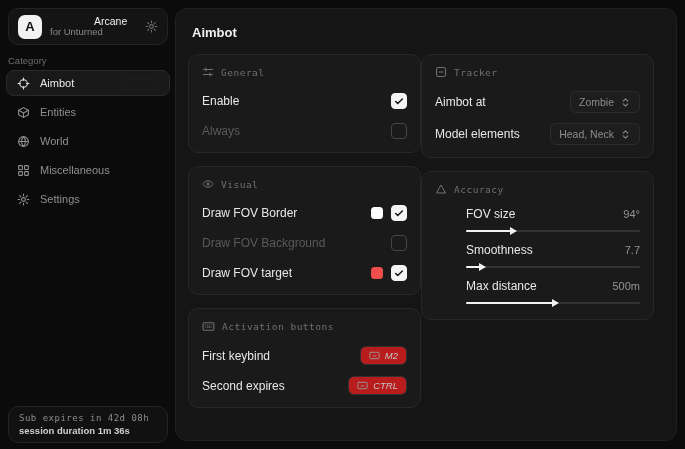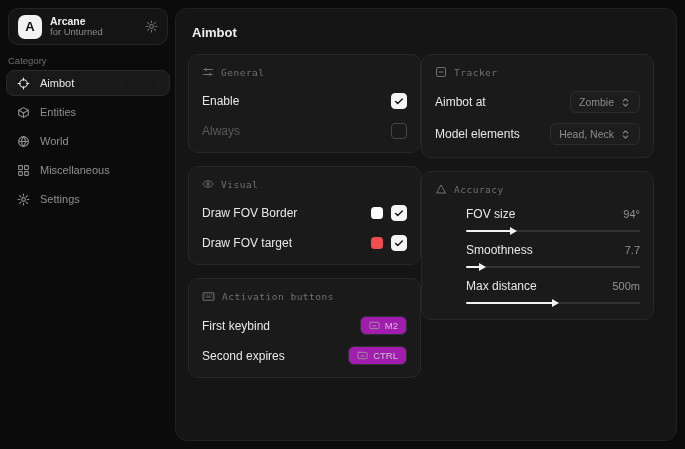--- a/index.html
+++ b/index.html
@@ -18,21 +18,21 @@
     position:absolute; left:8px; top:8px; width:160px; height:37px;
     background:#141414; border:1px solid #242424; border-radius:10px;
     display:flex; align-items:center; padding:0 9px; gap:8px;
   }
   .logo {
     width:24px; height:24px; border-radius:7px; background:#f2f2f2;
     color:#101010; font-weight:bold; font-size:13px;
     display:flex; align-items:center; justify-content:center; flex:0 0 auto;
   }
   .app-titles { flex:1; line-height:1.15; }
-  .app-name { font-size:10.5px; font-weight:bold; color:#f0f0f0; }
+  .app-name { font-size:10.5px; font-weight:normal; color:#f0f0f0;margin-left:44px; }
   .app-sub  { font-size:9.5px; color:#8a8a8a; }
   .app-gear { color:#6f6f6f; display:flex; }
 
   .category { position:absolute; left:8px; top:55px; font-size:9.5px; color:#6d6d6d; }
 
   .nav { position:absolute; left:6px; top:70px; width:164px; display:flex; flex-direction:column; gap:3px; }
   .nav-item {
     height:26px; display:flex; align-items:center; gap:10px;
     padding:0 10px; border-radius:8px; font-size:11px; color:#8f8f8f;
     border:1px solid transparent; position:relative; cursor:pointer;
@@ -83,22 +83,22 @@
     display:flex; align-items:center; justify-content:center; cursor:pointer; background:transparent;
   }
   .checkbox svg { display:none; }
   .checkbox.on { background:#f4f4f4; border-color:#f4f4f4; }
   .checkbox.on svg { display:block; }
 
   .swatch { width:12px; height:12px; border-radius:3.5px; cursor:pointer; }
 
   .keybtn {
     display:flex; align-items:center; gap:5px;
-    background:#a21caf; border:1px solid #303030; border-radius:6px;
-    padding:3px 8px; font-size:9.5px; color:#c6c6c6; cursor:pointer;
+    background:#b91c1c; border:1px solid #303030; border-radius:6px;
+    padding:3px 8px; font-size:9.5px; color:#c6c6c6; cursor:pointer;font-style:italic;
   }
   .keybtn .kicon { display:flex; color:#9a9a9a; }
 
   .dropbtn {
     display:flex; align-items:center; gap:6px;
     background:#1d1d1d; border:1px solid #2c2c2c; border-radius:6px;
     padding:4px 8px; font-size:10.5px; color:#8c8c8c; cursor:pointer;
   }
   .dropbtn .dicon { display:flex; color:#8c8c8c; }
   .tracker-row { min-height:24px; margin-top:8px; }
@@ -180,20 +180,24 @@
       <span class="nicon">
         <svg width="13" height="13" viewBox="0 0 24 24" fill="none" stroke="currentColor" stroke-width="2" stroke-linecap="round">
           <circle cx="12" cy="12" r="3.5"></circle>
             <path d="M12 2v3M12 19v3M2 12h3M19 12h3M4.9 4.9l2.2 2.2M16.9 16.9l2.2 2.2M19.1 4.9L16.9 7.1M7.1 16.9l-2.2 2.2"></path>
         </svg>
       </span>
       <span>Settings</span>
     </div>
   </div>
 
+  <div class="footer-card">
+    <div class="footer-l1 mono">Sub expires in 42d 08h</div>
+    <div class="footer-l2">session duration 1m 36s</div>
+  </div>
 </div>
 
 <div class="main">
   <div class="page-title">Aimbot</div>
 
   <div class="cols">
 
     <div class="col">
 
       <div class="card">
@@ -232,20 +236,28 @@
           <span>Visual</span>
         </div>
         <div class="row">
           <span class="lbl">Draw FOV Border</span>
           <span class="rgroup">
             <span class="swatch" style="background-color: rgb(255, 255, 255);"></span>
             <span class="checkbox on">
               <svg width="10" height="10" viewBox="0 0 24 24" fill="none" stroke="#161616" stroke-width="3.5" stroke-linecap="round" stroke-linejoin="round">
                   <path d="M4 13l5 5L20 7"></path>
                 </svg>
+            </span>
+          </span>
+        </div>
+        <div class="row">
+          <span class="lbl dim">Draw FOV Background</span>
+          <span class="rgroup">
+            <span class="checkbox">
+              
             </span>
           </span>
         </div>
         <div class="row">
           <span class="lbl">Draw FOV target</span>
           <span class="rgroup">
             <span class="swatch" style="background-color: rgb(240, 77, 77);"></span>
             <span class="checkbox on">
               <svg width="10" height="10" viewBox="0 0 24 24" fill="none" stroke="#161616" stroke-width="3.5" stroke-linecap="round" stroke-linejoin="round">
                   <path d="M4 13l5 5L20 7"></path>

